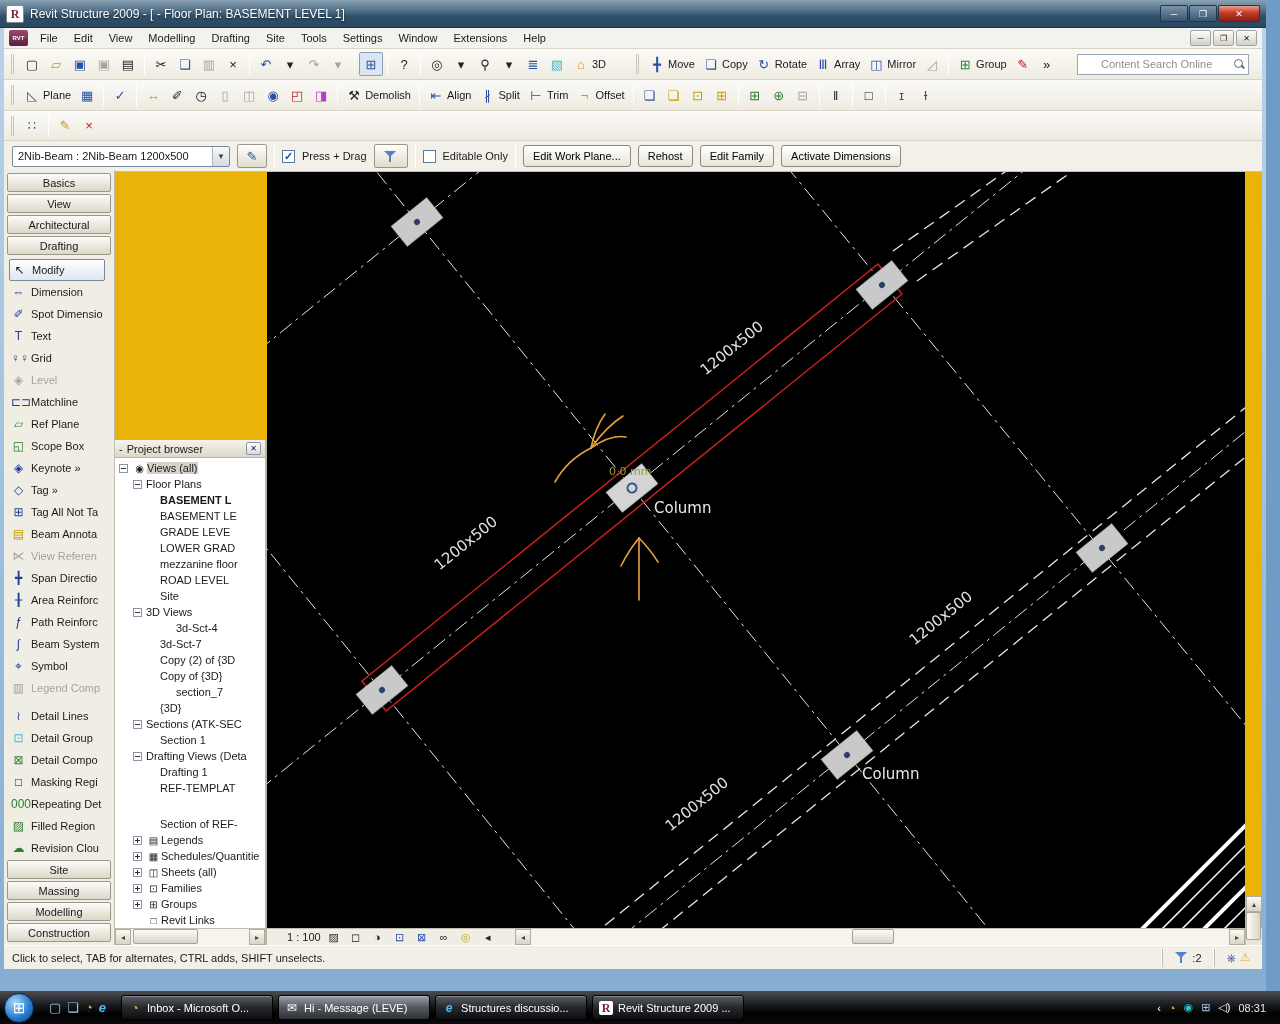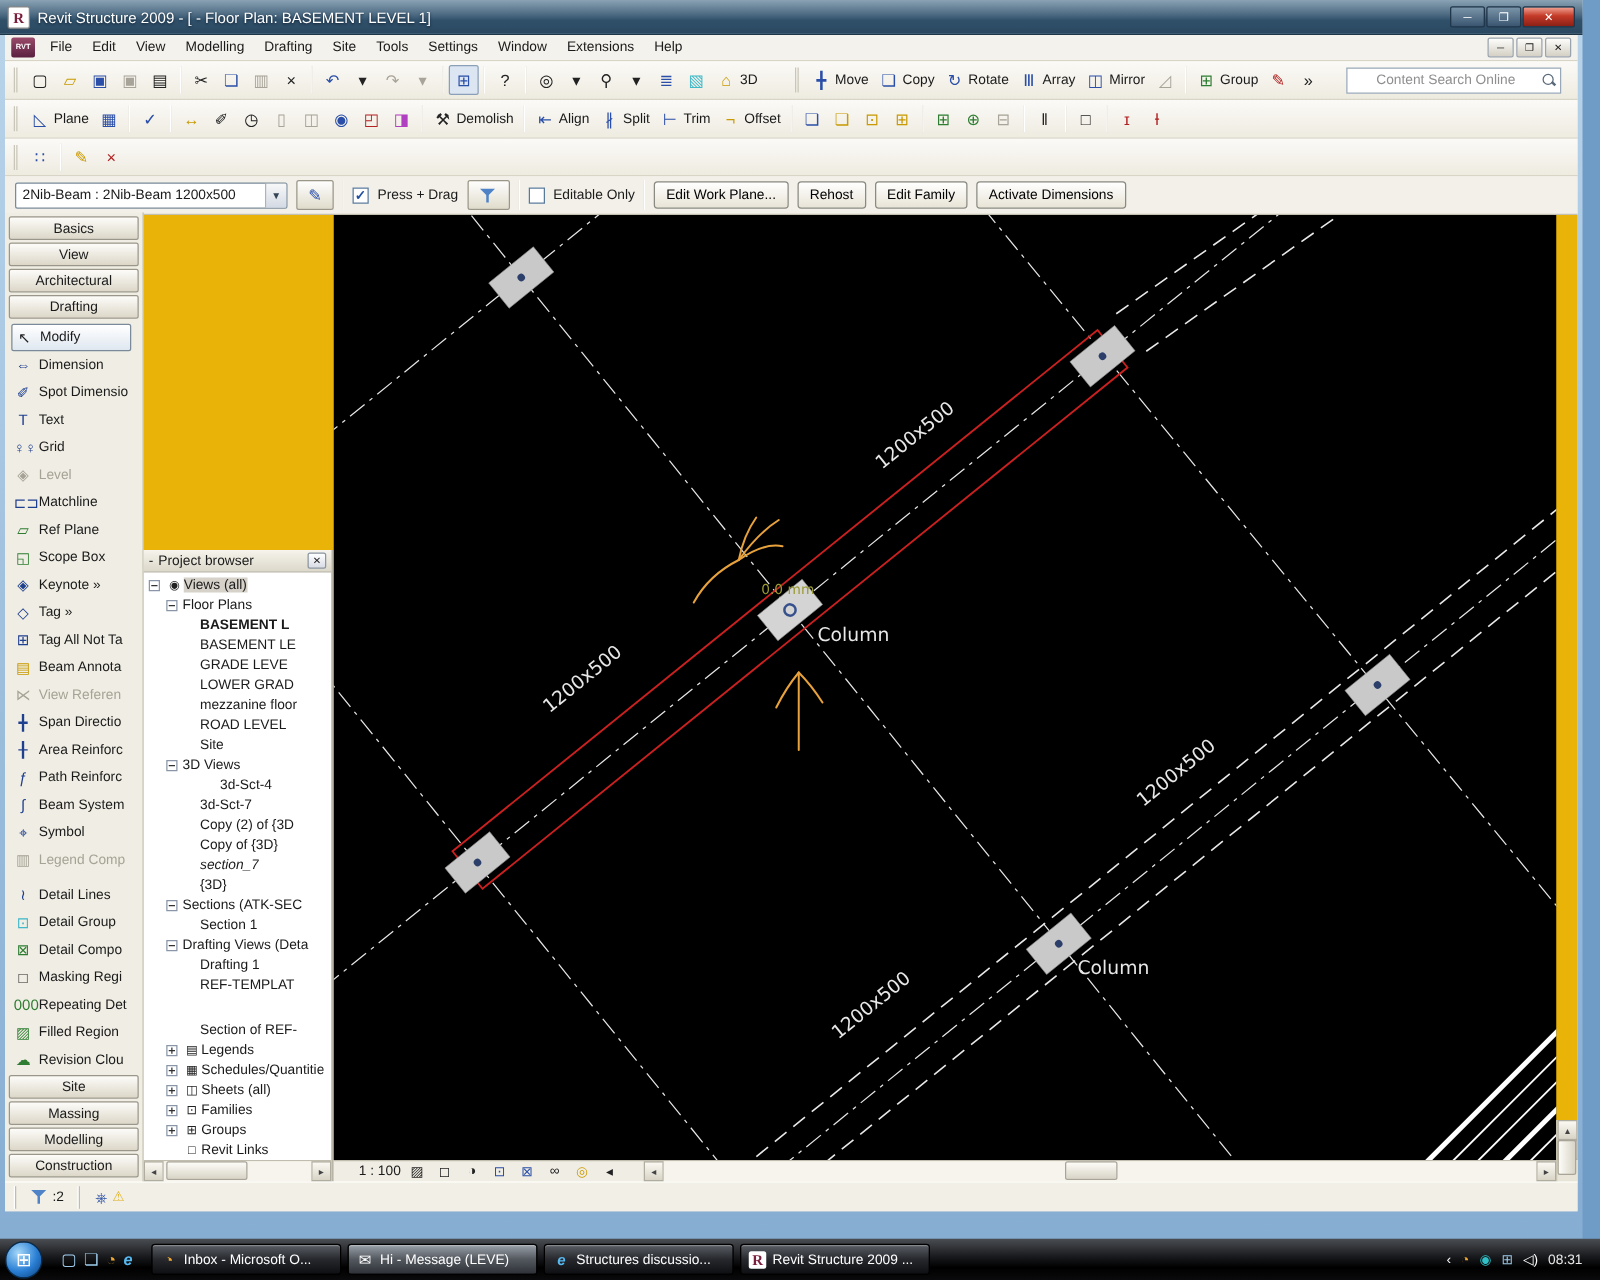--- a/index.html
+++ b/index.html
@@ -820,21 +820,21 @@
 
               <span class="tlab">Copy (2) of {3D</span>
             </div>
 
             <div class="trow" style="padding-left: 32px;">
               <span class="texp"></span>
 
               <span class="tlab">Copy of {3D}</span>
             </div>
 
-            <div class="trow" style="padding-left: 32px; font-style: italic;">
+            <div class="trow" style="padding-left: 48px;">
               <span class="texp"></span>
 
               <span class="tlab">section_7</span>
             </div>
 
             <div class="trow" style="padding-left: 32px;">
               <span class="texp"></span>
 
               <span class="tlab">{3D}</span>
             </div>
@@ -1026,20 +1026,21 @@
         <span class="sbtn">▴</span>
         <span class="vtrack">
             <span class="vthumb"></span>
           </span>
         <span class="sbtn">▾</span>
         <span class="corner"></span>
       </div>
     </div>
 
     <div class="statusbar">
+      <span class="smsg">Click to select, TAB for alternates, CTRL adds, SHIFT unselects.</span>
       <span class="spane">
         <span class="funnel"></span>
         <span>:2</span>
       </span>
       <span class="spane">
         <span class="c-blu" style="font-size:12px">⎈</span>
         <span class="c-yel" style="color:#e0b020">⚠</span>
       </span>
     </div>
   </div>

